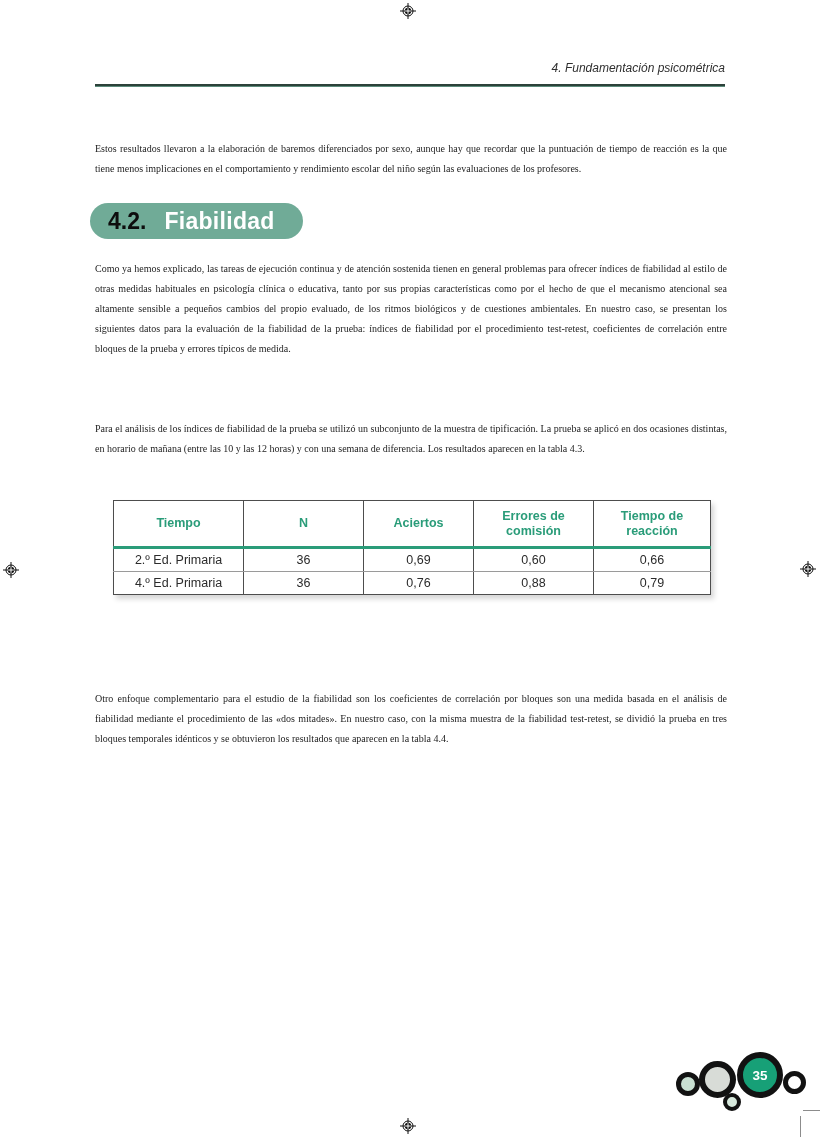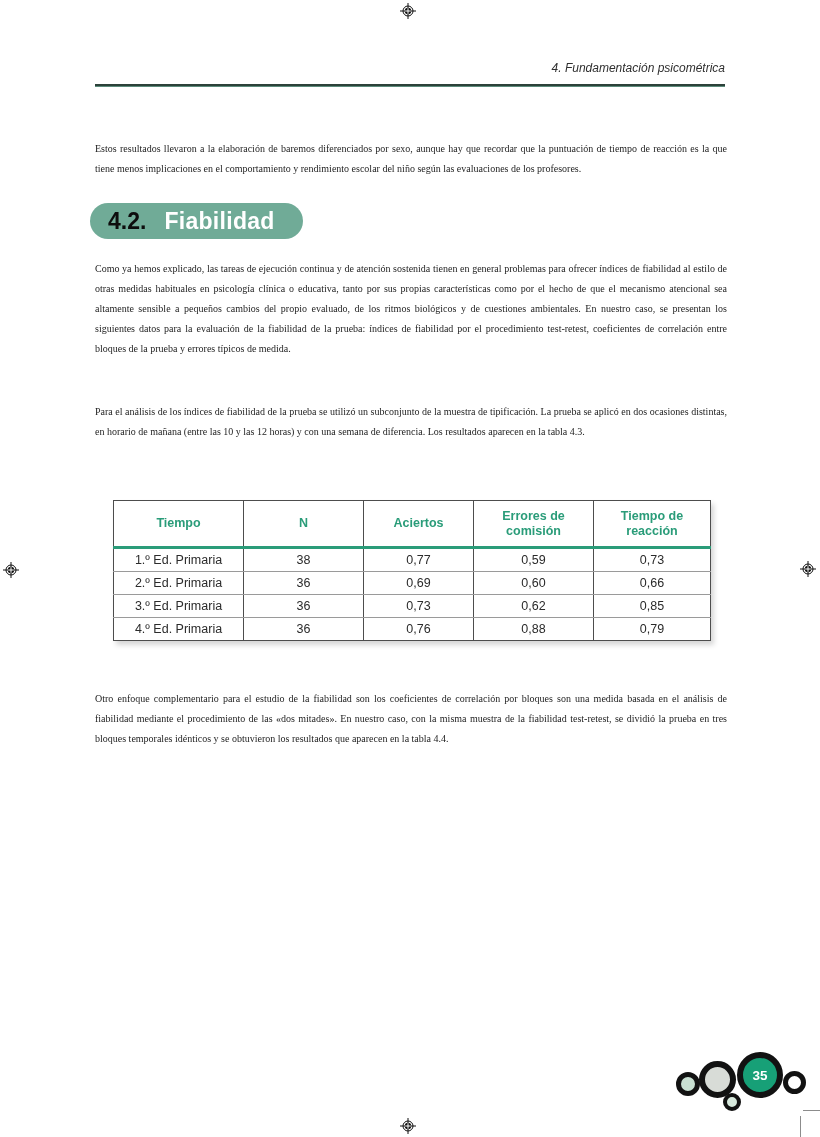--- a/index.html
+++ b/index.html
@@ -19,21 +19,21 @@
     background:linear-gradient(to bottom, #2c423a 55%, #79b7a2 100%);
   }
 
   
   .para {
     position:absolute; left:95px; width:632px;
     text-align:justify; font-size:10px; line-height:20px; color:#1d1d1d;
   }
   .p1 { top:129px; }
   .p2 { top:249px; }
-  .p3 { top:392px; }
+  .p3 { top:409px; }
   .p4 { top:679px; }
 
   
   .section-pill {
     position:absolute; left:90px; top:203px; height:36px;
     border-radius:18px; background:#70ab97;
     display:flex; align-items:center; padding:0 28px 0 18px;
     font-family:"Liberation Sans", sans-serif; font-weight:bold; font-size:23px;justify-content:flex-end;
   }
   .section-number { color:#0d0d0d; margin-right:18px; }
@@ -164,39 +164,25 @@
       <tr>
         <th>Tiempo</th>
         <th>N</th>
         <th>Aciertos</th>
         <th>Errores de comisión</th>
         <th>Tiempo de reacción</th>
       </tr>
     </thead>
     <tbody>
         <tr>
-          <td>1.º Ed. Primaria</td>
-          <td>38</td>
-          <td>0,77</td>
-          <td>0,59</td>
-          <td>0,73</td>
-        </tr>
-        <tr>
           <td>2.º Ed. Primaria</td>
           <td>36</td>
           <td>0,69</td>
           <td>0,60</td>
           <td>0,66</td>
-        </tr>
-        <tr>
-          <td>3.º Ed. Primaria</td>
-          <td>36</td>
-          <td>0,73</td>
-          <td>0,62</td>
-          <td>0,85</td>
         </tr>
         <tr>
           <td>4.º Ed. Primaria</td>
           <td>36</td>
           <td>0,76</td>
           <td>0,88</td>
           <td>0,79</td>
         </tr>
       </tbody>
   </table>

